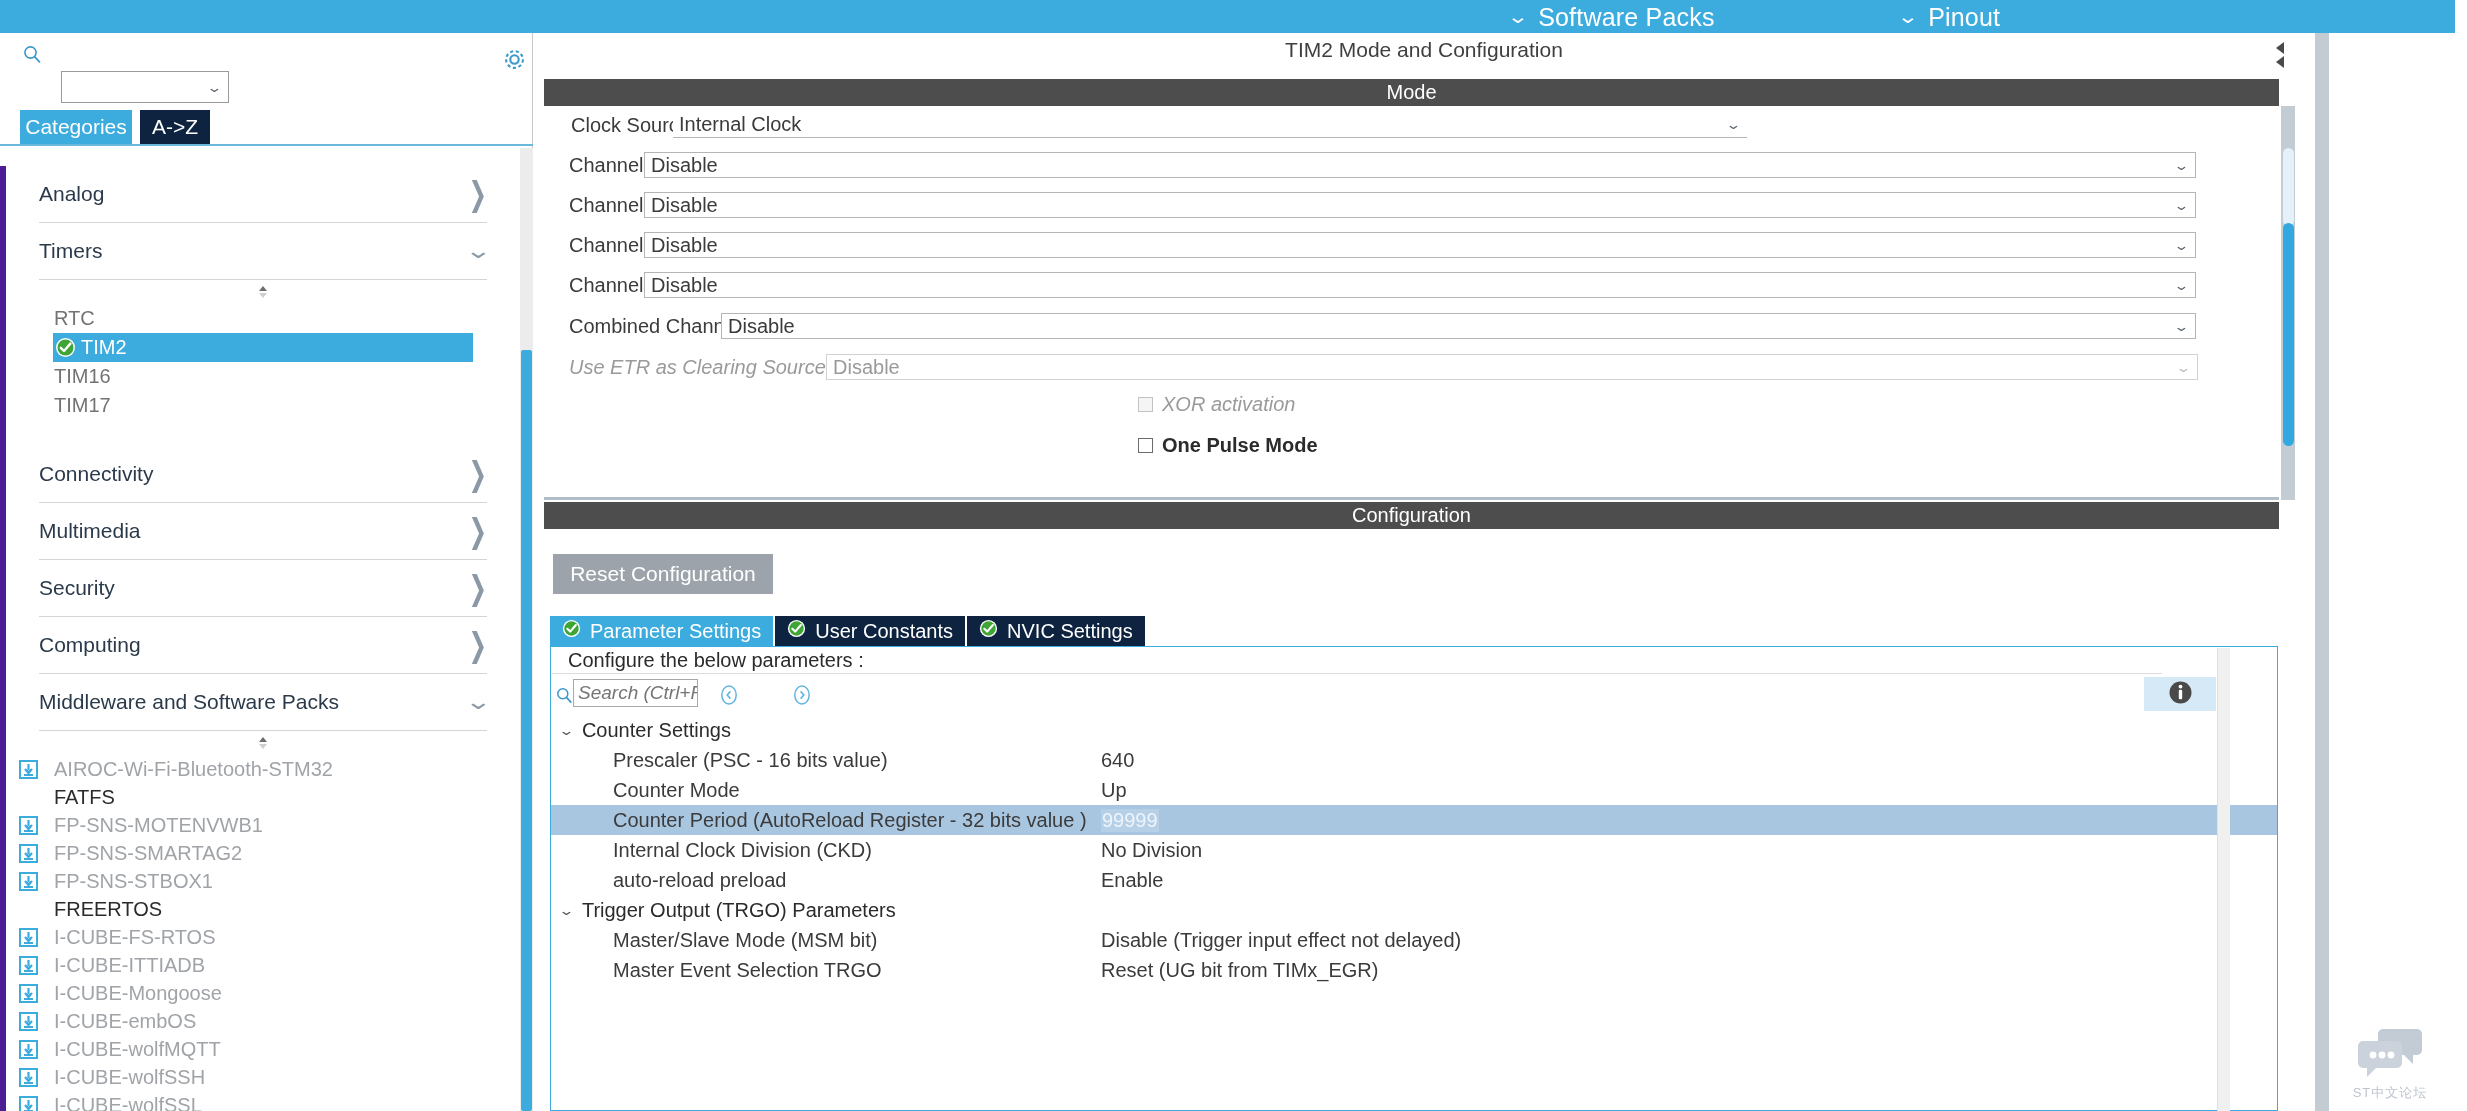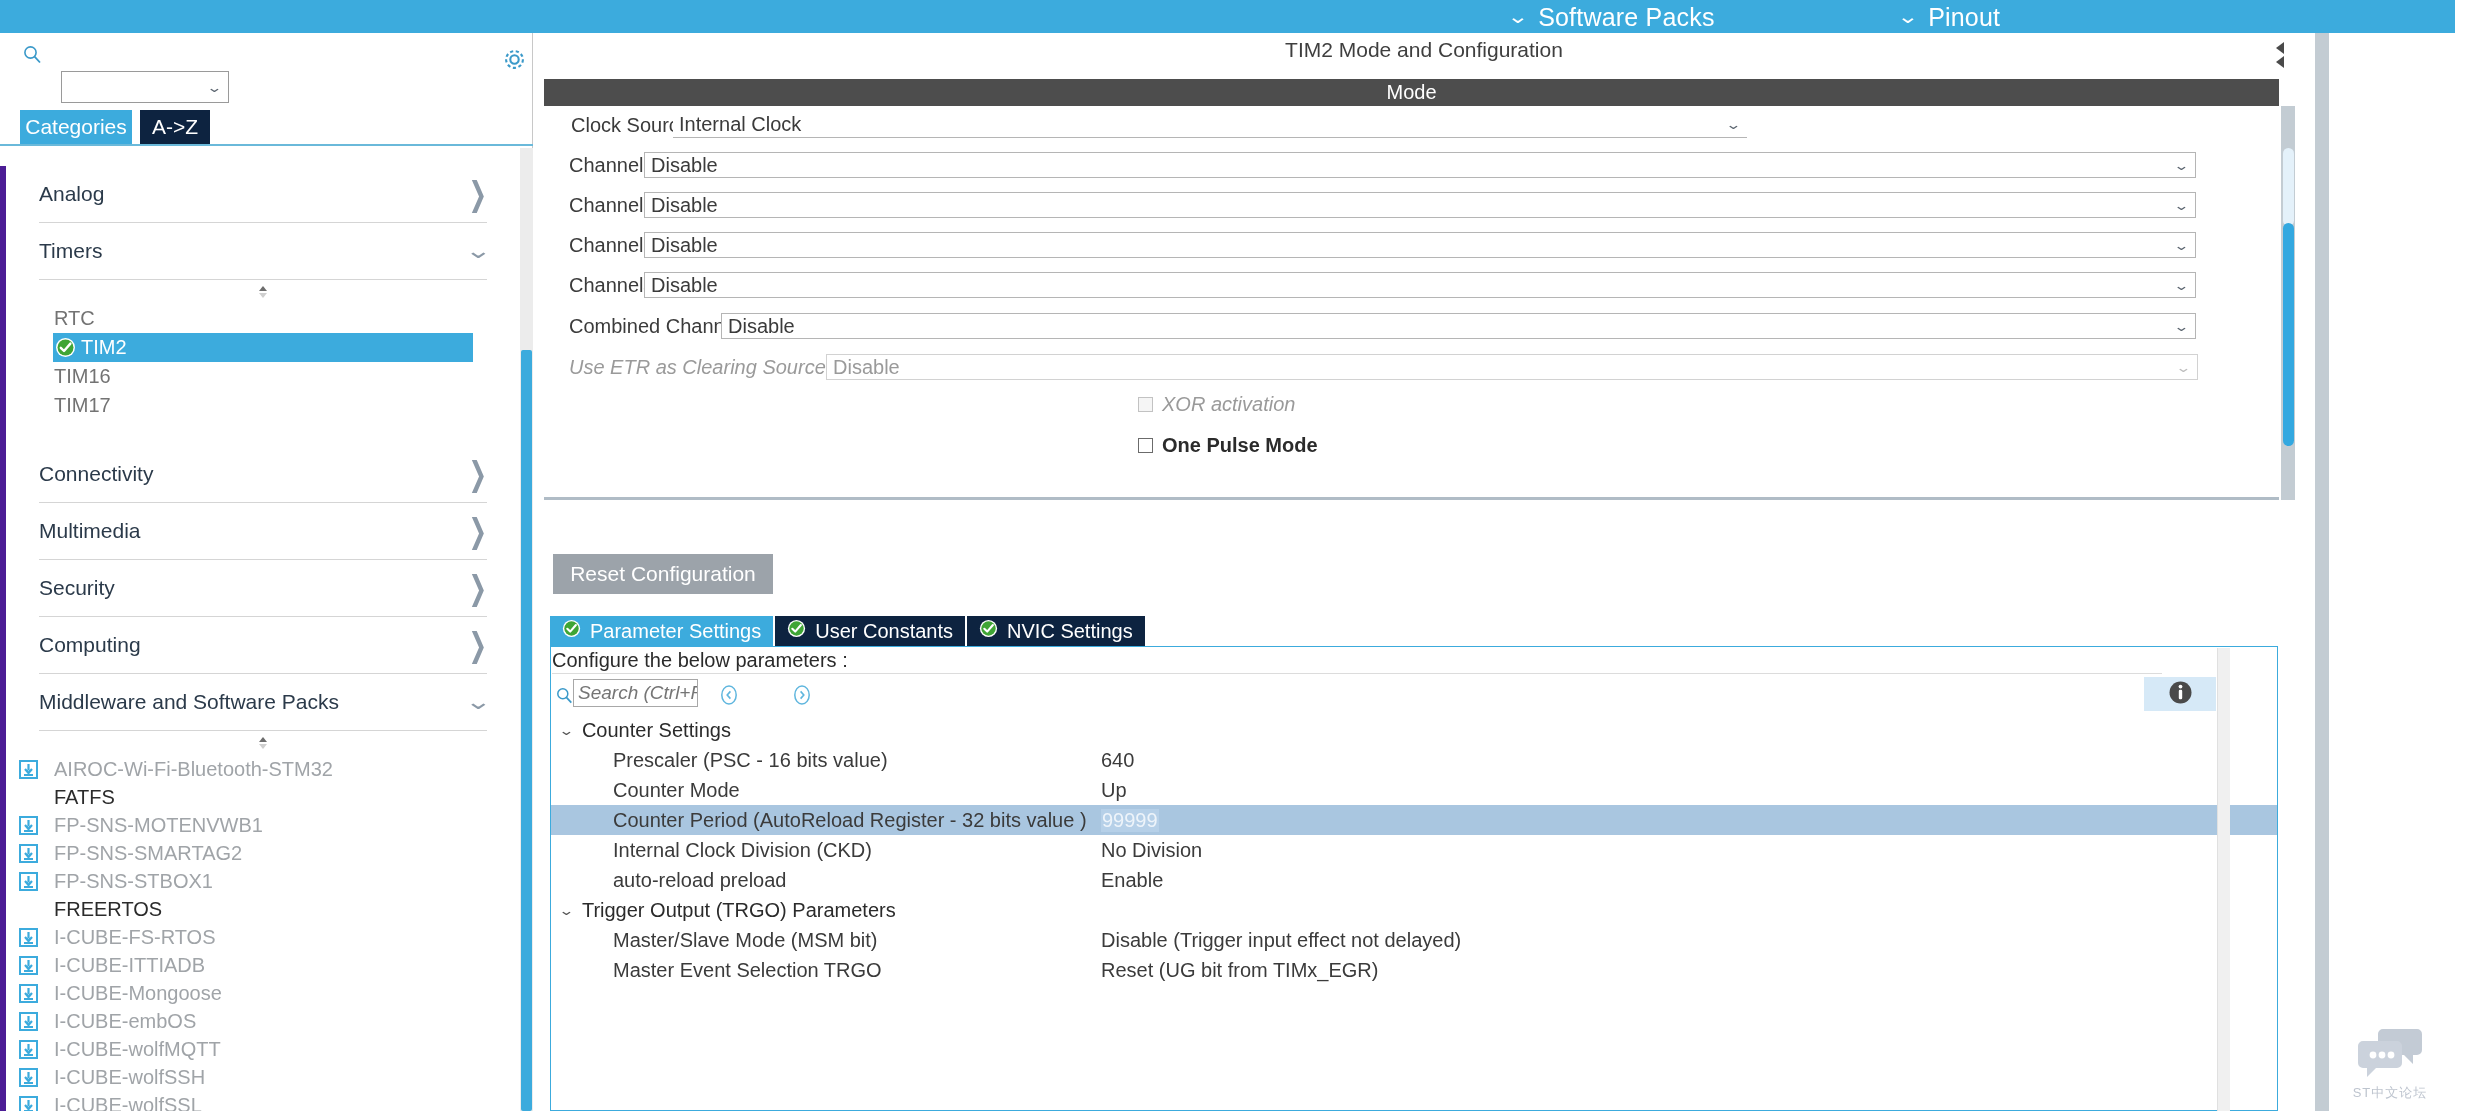--- a/index.html
+++ b/index.html
@@ -215,21 +215,21 @@
   .cfg-tab + .cfg-tab { margin-left: 2px; }
 
   .cfg-body {
     position: absolute; left: 6px; top: 117px; width: 1728px; height: 465px;
     border: 1px solid #3cabdd; background: #ffffff;
   }
   .cfg-hint {
     position:absolute; left: 1px; top: 1px; width: 1610px; height: 26px;
     display:flex; align-items:center; font-size: 20px; color: #2b2b2b;
     border-bottom: 1px solid #dcdcdc;
-    padding-left: 0;
+    padding-left: 16px;
   }
   .param-search-row {
     position: absolute; left: 0; top: 28px; width: 1726px; height: 40px;
   }
   .ps-mag { position:absolute; left: 5px; top: 12px; width: 17px; height: 17px;}
   .ps-input {
     position:absolute; left: 22px; top: 4px; width: 125px; height: 28px;
     border: 1px solid #a8a8a8; background: #fff;
     font-size: 19px; font-style: italic; color: #8a8a8a;
     font-family: "Liberation Sans", sans-serif; padding-left: 4px;
@@ -619,20 +619,23 @@
       <div class="chk-row" style="left:594px; top:328px;">
         <span class="chk-box"></span>
         <span class="ctext">One Pulse Mode</span>
       </div>
     </div>
 
     <div class="mode-scroll-track"></div>
     <div class="mode-scroll-top"></div>
     <div class="mode-scroll-thumb"></div>
 
+    <div class="section-bar config-bar">
+      <span>Configuration</span>
+    </div>
 
     <div class="config-panel">
 
       <button class="reset-btn">Reset Configuration</button>
 
       <div class="cfg-tabs">
         <div class="cfg-tab active">
           <span>
             <svg width="19" height="19" viewBox="0 0 19 19">
                 <circle cx="9.5" cy="9.5" r="8.6" fill="#ffffff"></circle>

